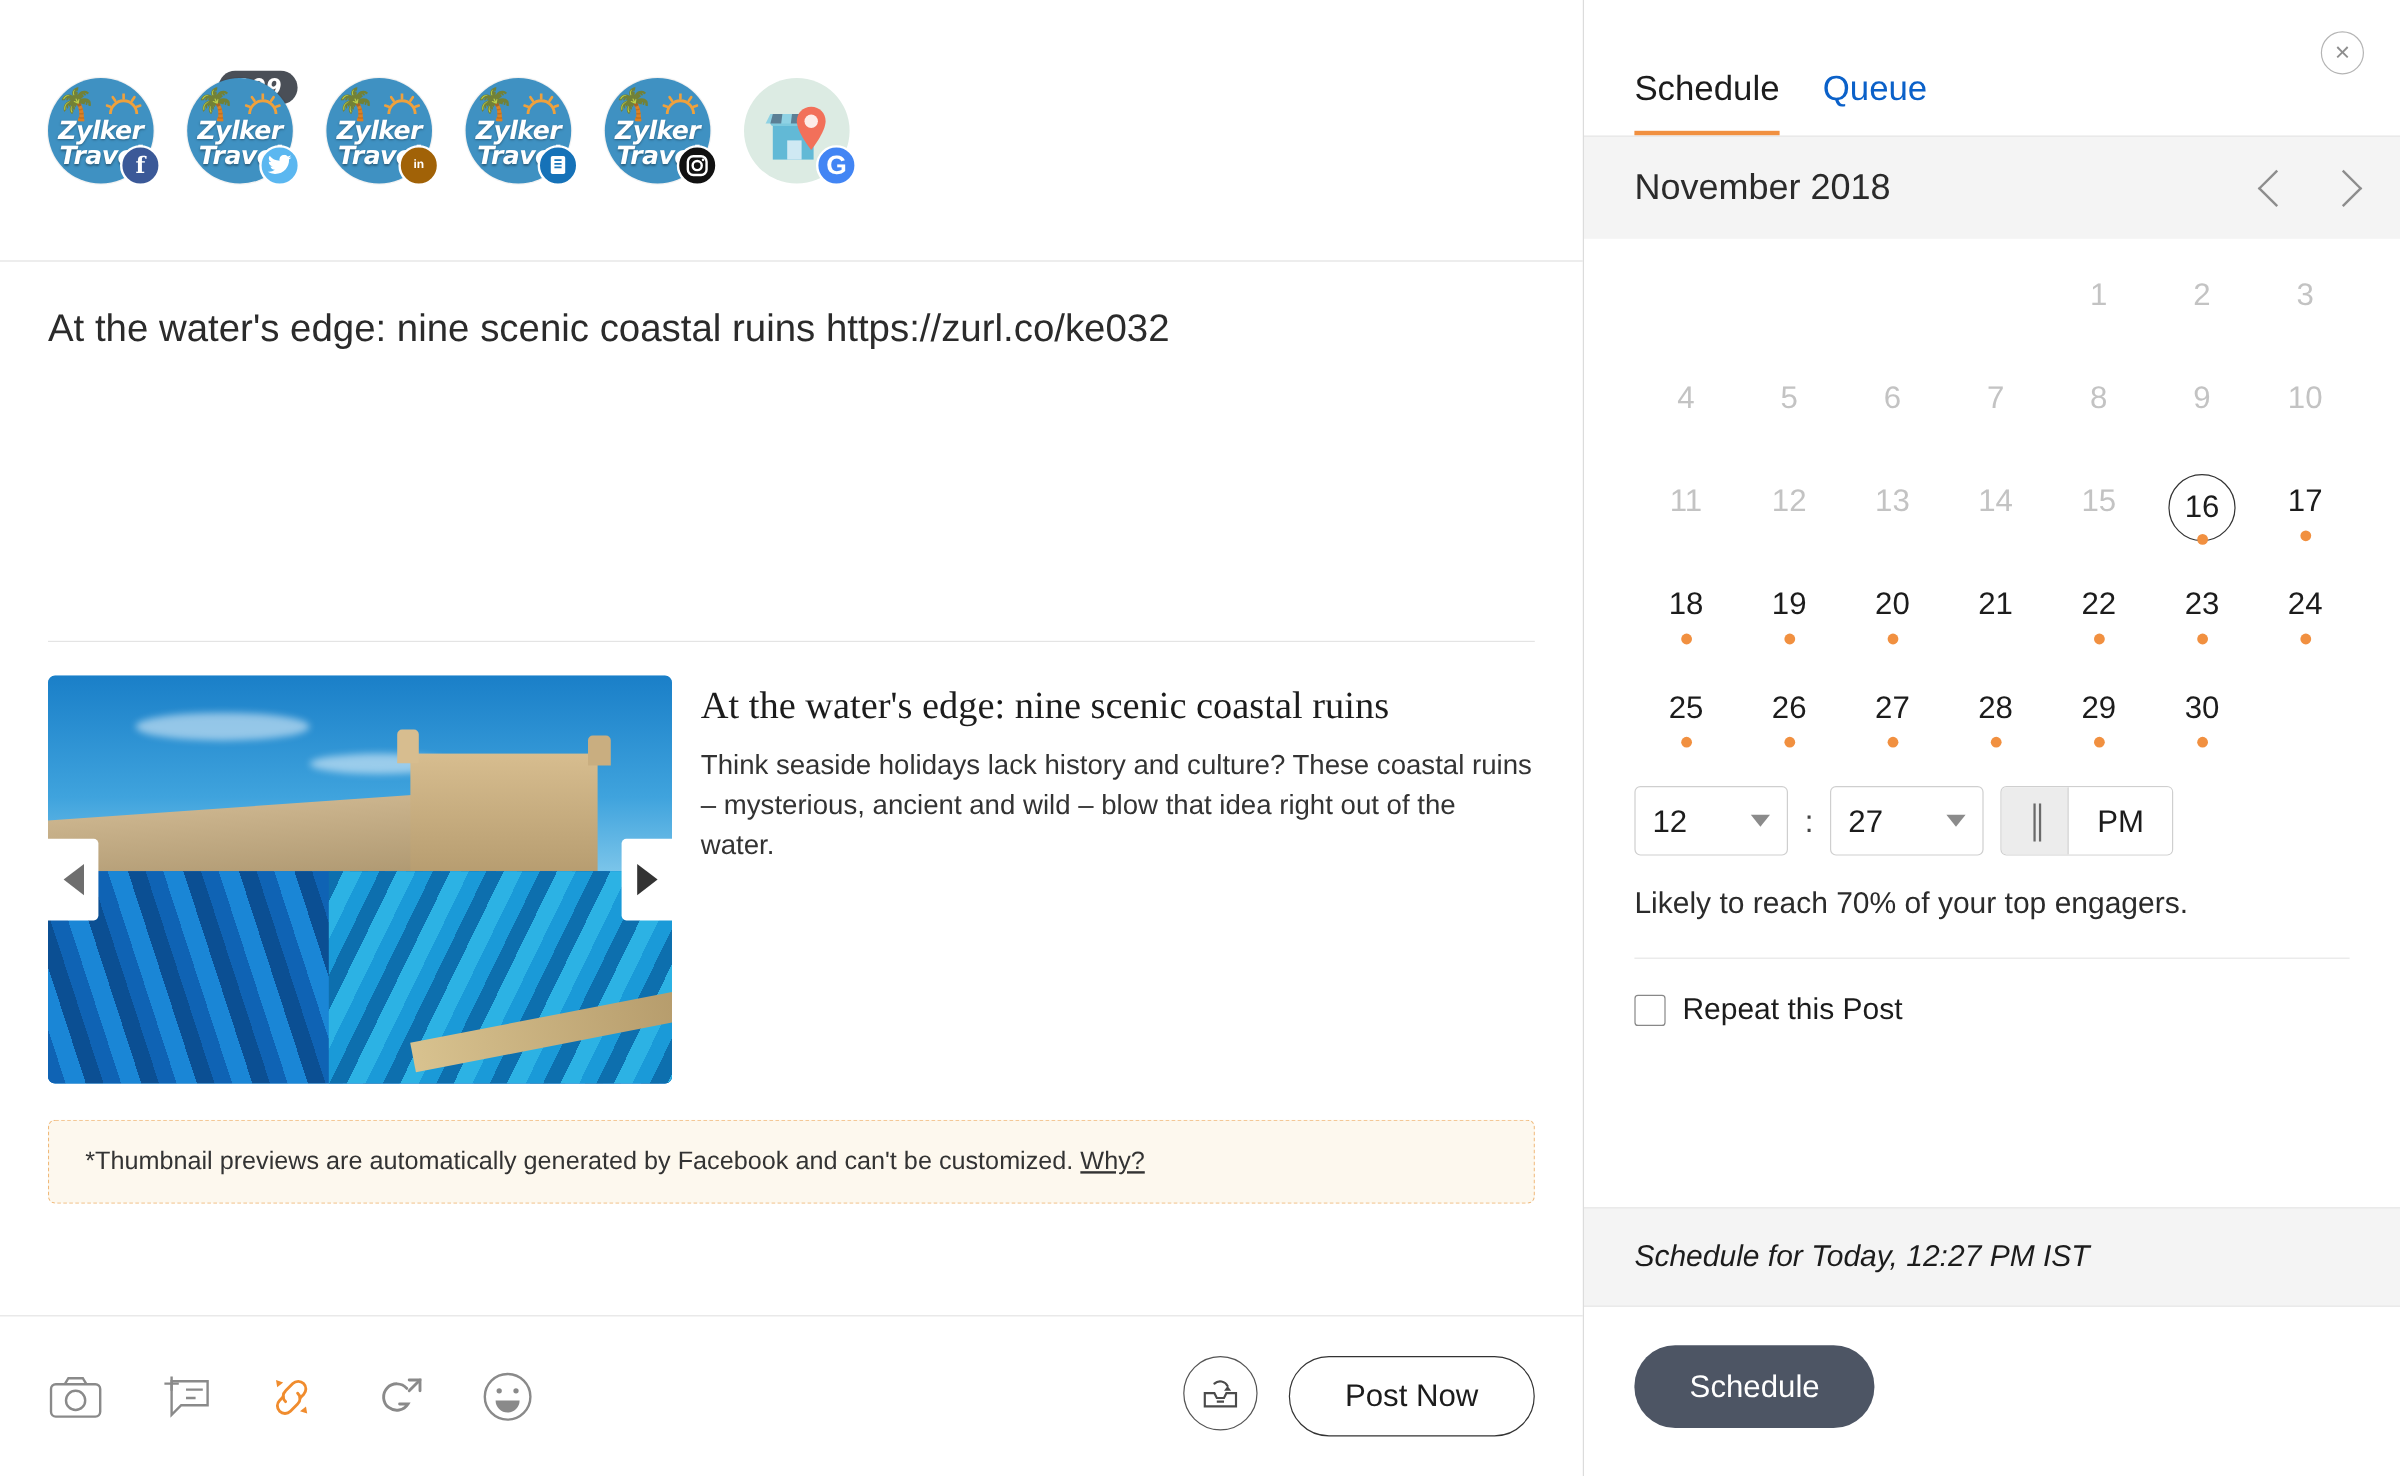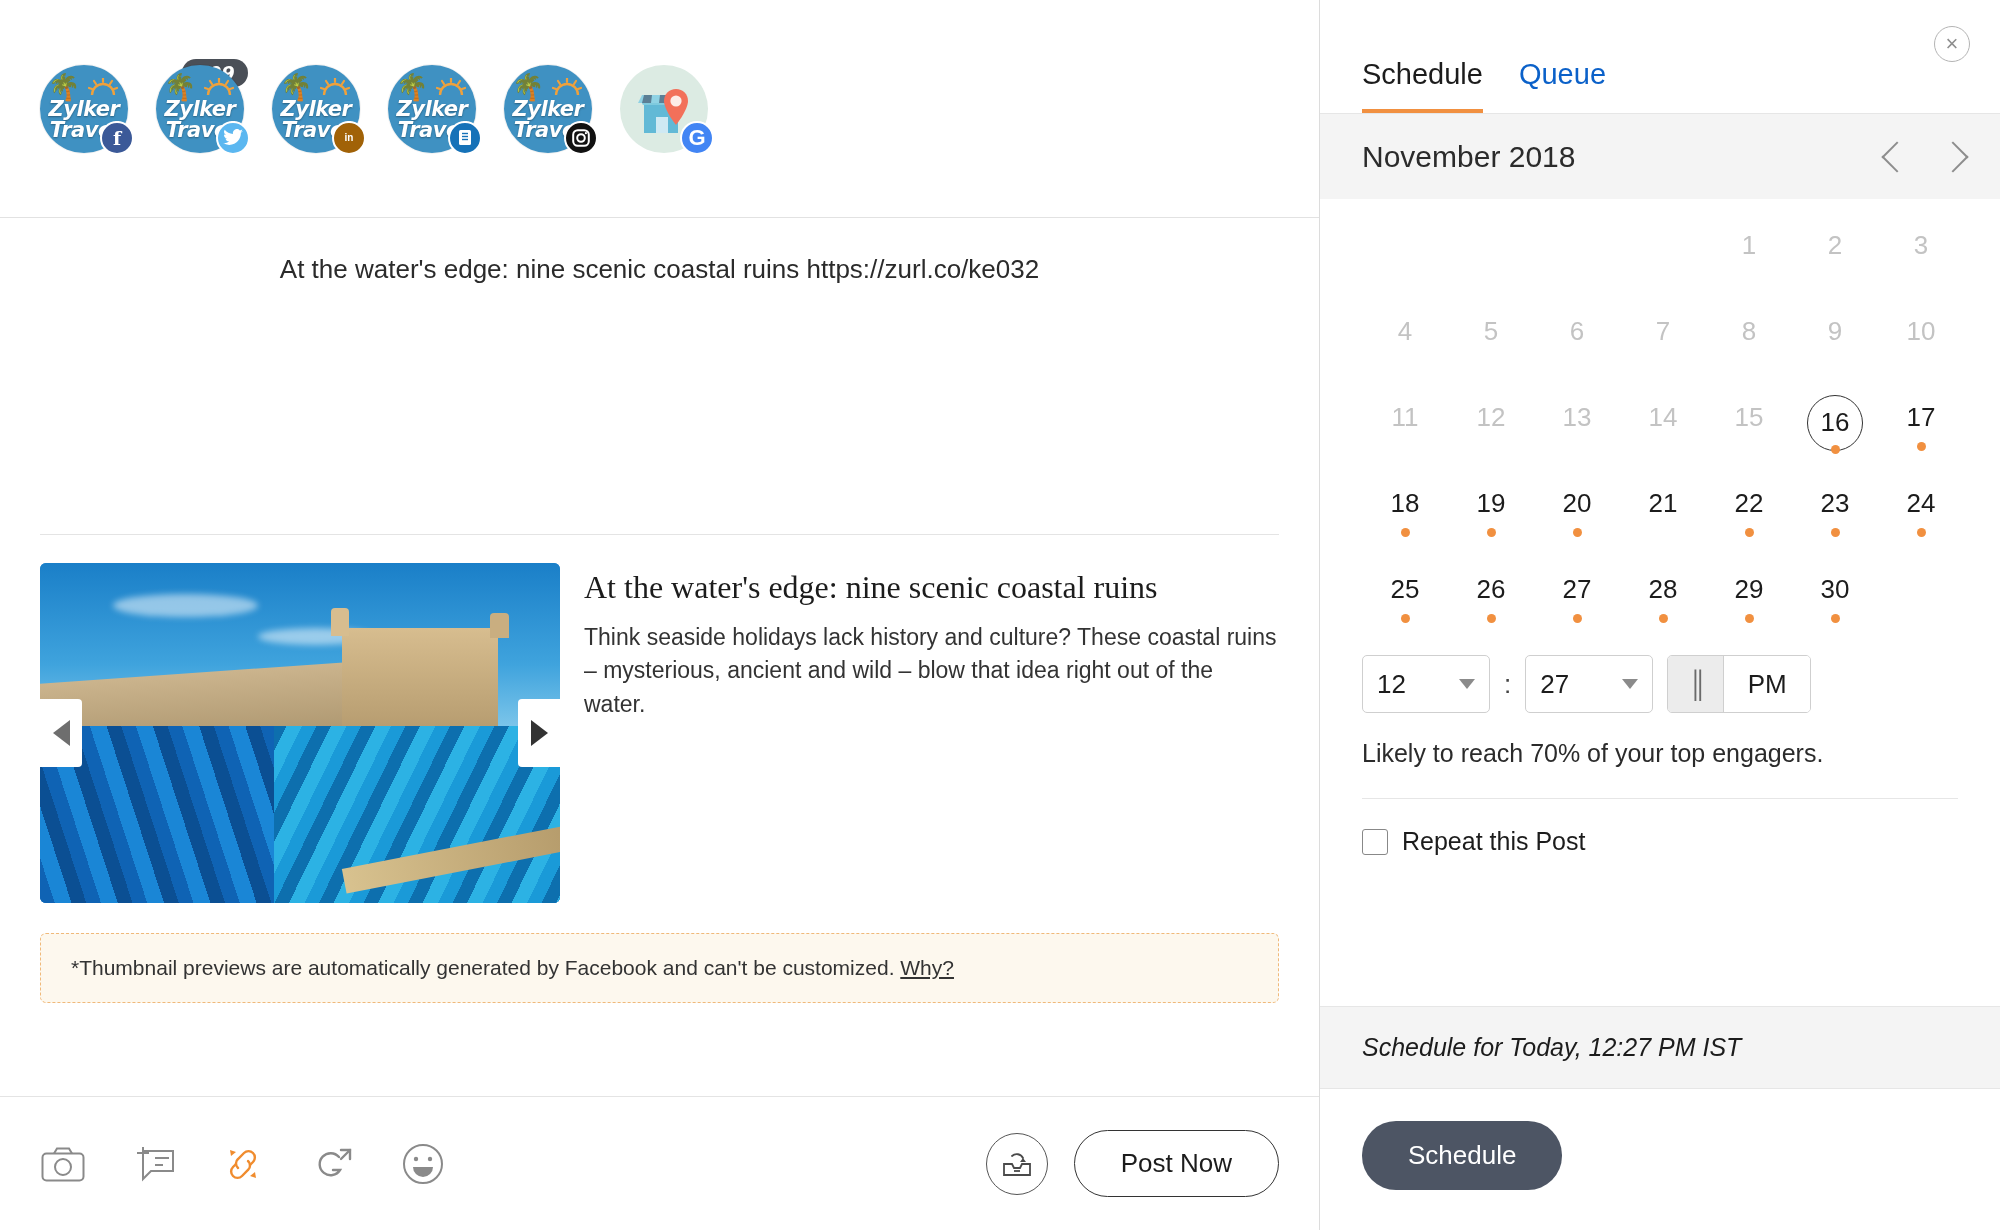--- a/index.html
+++ b/index.html
@@ -80,23 +80,22 @@
     margin-top: 24px;
   }
   .gmb-avatar {
     width: 88px; height: 88px; border-radius: 50%;
     background: #dcebe3; position: relative; overflow: hidden;
   }
 
   
   .post-text {
     padding: 34px 40px 0 40px;
-    font-size: 26px; color: #2b2b2b; line-height: 1.35;
+    font-size: 32px; color: #2b2b2b; line-height: 1.35;
     min-height: 300px;
-    text-align: center;
   }
 
   .divider { height: 1px; background: #e4e4e4; margin: 16px 40px 0 40px; }
 
   
   .link-preview {
     display: flex; padding: 28px 40px 0 40px; gap: 24px;
   }
   .thumb-box {
     width: 520px; height: 340px; position: relative;
@@ -191,21 +190,21 @@
   
   .toolbar {
     margin-top: auto;
     height: 134px;
     border-top: 1px solid #e4e4e4;
     display: flex; align-items: center;
     padding: 0 40px;
   }
   .tool-icons { display: flex; align-items: center; gap: 44px; }
   .tool-ic { width: 46px; height: 46px; display: flex; align-items: center; justify-content: center; }
-  .toolbar-right { margin-left: auto; display: flex; align-items: center; gap: 26px; }
+  .toolbar-right { margin-left: auto; display: flex; align-items: flex-start; gap: 26px; }
   .draft-btn {
     width: 62px; height: 62px; border-radius: 50%;
     border: 1.5px solid #555; display: flex; align-items: center; justify-content: center;
   }
   .post-now {
     border: 1.5px solid #333; border-radius: 34px;
     padding: 17px 46px; font-size: 26px; color: #1c1c1c;
     background: #fff; cursor: pointer; font-family: "Liberation Sans", sans-serif;
   }
 

